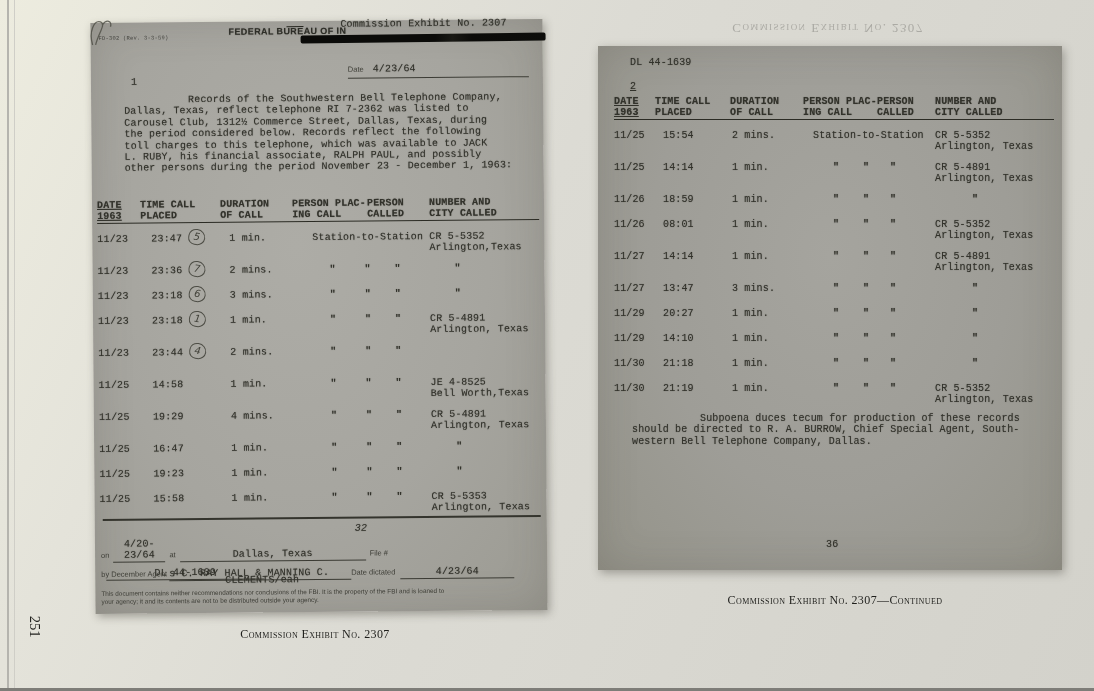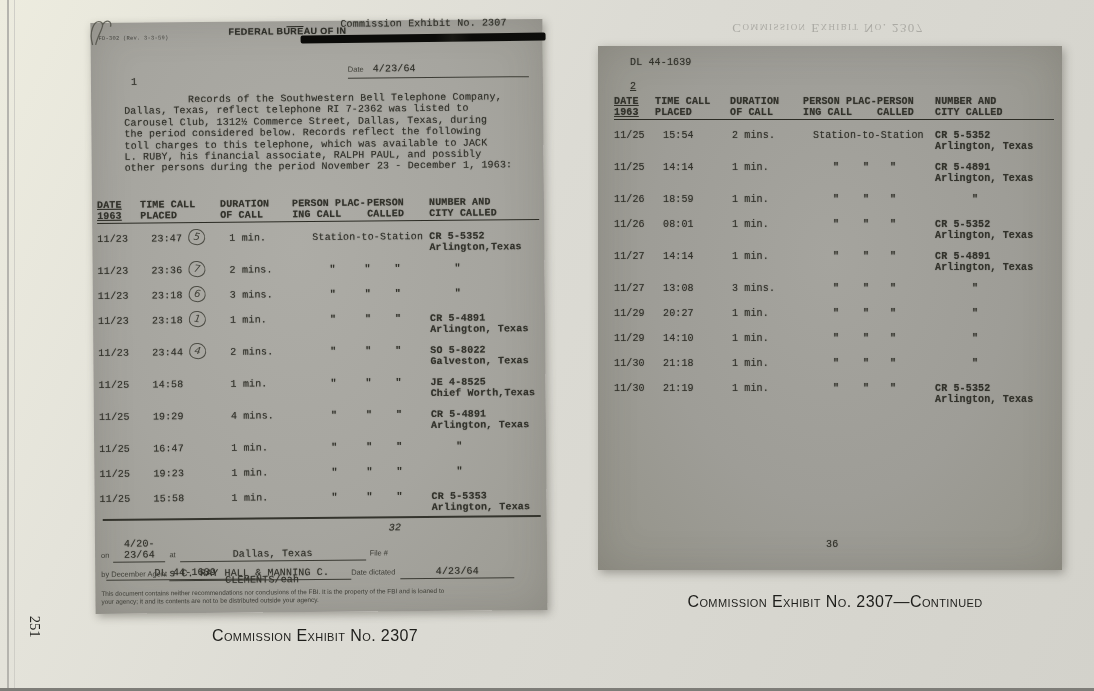--- a/index.html
+++ b/index.html
@@ -60,49 +60,49 @@
   .note { position:absolute; left:51px; top:-4px; width:17px; height:16px;
           border:1.4px solid #4e4e46; border-radius:52% 60% 55% 48%; transform:rotate(9deg);
           font:italic 10px/14px "DejaVu Sans",sans-serif; text-align:center; color:#42423a;
           text-shadow:none; }
   .c-person { position:relative; }
   .tbl-l .station { padding-left:20px; display:inline-block; }
   .tbl-r .station { padding-left:13px; display:inline-block; }
   .d { position:absolute; font-style:normal; font-weight:bold; top:0; }
   .tbl-l .d1{left:37px;} .tbl-l .d2{left:72px;} .tbl-l .d3{left:102px;}
   .tbl-r .d1{left:33px;} .tbl-r .d2{left:63px;} .tbl-r .d3{left:90px;}
-  .c-num div { line-height:11px;font-weight:bold; }
+  .c-num div { line-height:11px; }
   .tbl-l .nd { padding-left:25px; font-weight:bold; }
   .tbl-r .nd { padding-left:37px; font-weight:bold; }
 
   
   .hrule { position:absolute; left:8px; right:6px; top:496px; border-top:2px solid #34342d; }
-  .typed32 { position:absolute; left:294px; top:502px;font-style:italic; }
+  .typed32 { position:absolute; left:260px; top:502px;font-style:italic; }
   .f1 { position:absolute; left:6px; top:516px; width:440px; }
   .f2 { position:absolute; left:6px; top:541px; width:440px; }
   .fval { display:inline-block; border-bottom:1px solid #3b3b34; text-align:center;
           vertical-align:bottom; padding-bottom:1px; }
   .u1 { width:52px; margin:0 4px; } .u2 { width:186px; margin:0 4px; }
   .u3 { width:158px; margin-left:5px; }
   .u4 { width:182px; margin-left:2px; text-align:left; }
   .u5 { width:114px; margin-left:5px; }
   .clements { position:absolute; left:130px; top:553px; border-bottom:0; }
   .fineprint { position:absolute; left:6px; right:10px; top:567px; white-space:pre-line;
                font-family:"Liberation Sans",sans-serif; font-size:6.4px; line-height:8px; color:#3e3e37; }
 
   
   .fileref { position:absolute; left:32px; top:11px; }
   .pnum2 { position:absolute; left:32px; top:35px; text-decoration:underline; }
   .para2 { position:absolute; left:34px; top:367px; right:18px; white-space:pre-line;
            text-indent:68px; line-height:11.4px; }
   .typed33 { position:absolute; left:228px; top:493px; }
 
   
-  .caption { position:absolute; font-family:Liberation Sans, sans-serif; font-variant:small-caps;
-             font-size:16px; letter-spacing:.4px; color:#1e1e1b; }
+  .caption { position:absolute; font-family:Liberation Serif, serif; font-variant:small-caps;
+             font-size:12px; letter-spacing:.4px; color:#1e1e1b; }
   .cap-l { left:160px; top:627px; width:310px; text-align:center; }
   .cap-r { left:645px; top:593px; width:380px; text-align:center; }
   .ghost { position:absolute; left:697px; top:20px; width:262px; text-align:center;
            transform:scaleY(-1); font-family:"Liberation Serif",serif; font-variant:small-caps;
            font-size:13px; letter-spacing:1.4px; color:#abaaa4; }
   .side-num { position:absolute; left:24px; top:618px; font-family:"Liberation Serif",serif;
               font-size:14.5px; color:#22221f; transform:rotate(90deg); transform-origin:center; }
 </style>
 </head>
 <body>
@@ -216,37 +216,33 @@
       </div>
       <div class="t-row tall">
         <span class="c-date">11/23</span>
         <span class="c-time">23:44<span class="note">4</span></span>
         <span class="c-dur">2 mins.</span>
         <span class="c-person">
           <span class="d d1">"</span>
           <span class="d d2">"</span>
           <span class="d d3">"</span>
         </span>
-        <span class="c-num">
-          <div>SO 5-8022</div>
-          <div>Galveston, Texas</div>
-        </span>
       </div>
       <div class="t-row tall">
         <span class="c-date">11/25</span>
         <span class="c-time">14:58</span>
         <span class="c-dur">1 min.</span>
         <span class="c-person">
           <span class="d d1">"</span>
           <span class="d d2">"</span>
           <span class="d d3">"</span>
         </span>
         <span class="c-num">
           <div>JE 4-8525</div>
-          <div>Chief Worth,Texas</div>
+          <div>Bell Worth,Texas</div>
         </span>
       </div>
       <div class="t-row tall">
         <span class="c-date">11/25</span>
         <span class="c-time">19:29</span>
         <span class="c-dur">4 mins.</span>
         <span class="c-person">
           <span class="d d1">"</span>
           <span class="d d2">"</span>
           <span class="d d3">"</span>
@@ -407,21 +403,21 @@
           <span class="d d2">"</span>
           <span class="d d3">"</span>
         </span>
         <span class="c-num">
           <div>CR 5-4891</div>
           <div>Arlington, Texas</div>
         </span>
       </div>
       <div class="t-row">
         <span class="c-date">11/27</span>
-        <span class="c-time">13:08</span>
+        <span class="c-time">13:47</span>
         <span class="c-dur">3 mins.</span>
         <span class="c-person">
           <span class="d d1">"</span>
           <span class="d d2">"</span>
           <span class="d d3">"</span>
         </span>
         <span class="c-num">
           <div class="nd">"</div>
         </span>
       </div>
@@ -473,16 +469,19 @@
           <span class="d d2">"</span>
           <span class="d d3">"</span>
         </span>
         <span class="c-num">
           <div>CR 5-5352</div>
           <div>Arlington, Texas</div>
         </span>
       </div>
     </div>
 
+  <div class="para2 typed">Subpoena duces tecum for production of these records
+should be directed to R. A. BURROW, Chief Special Agent, South-
+western Bell Telephone Company, Dallas.</div>
   <div class="typed33 typed">36</div>
 </section>
 
 <div class="caption cap-r">Commission Exhibit No. 2307—Continued</div>
 
 </body></html>

